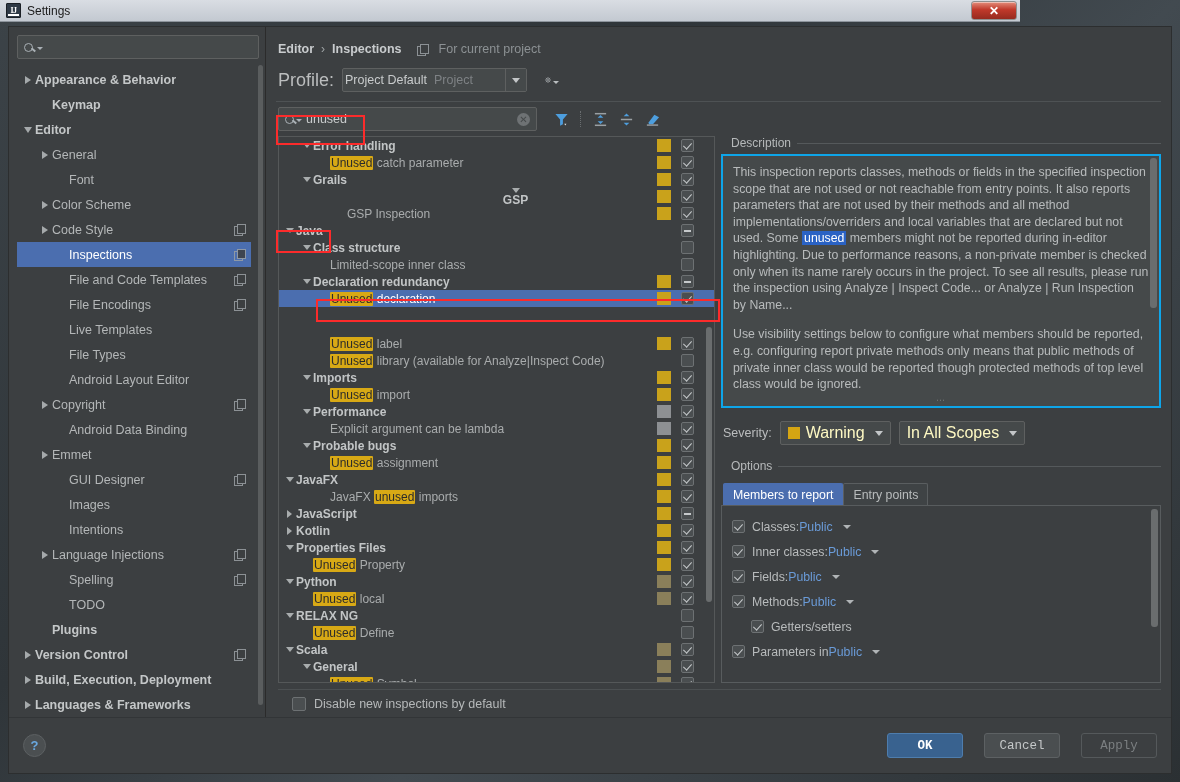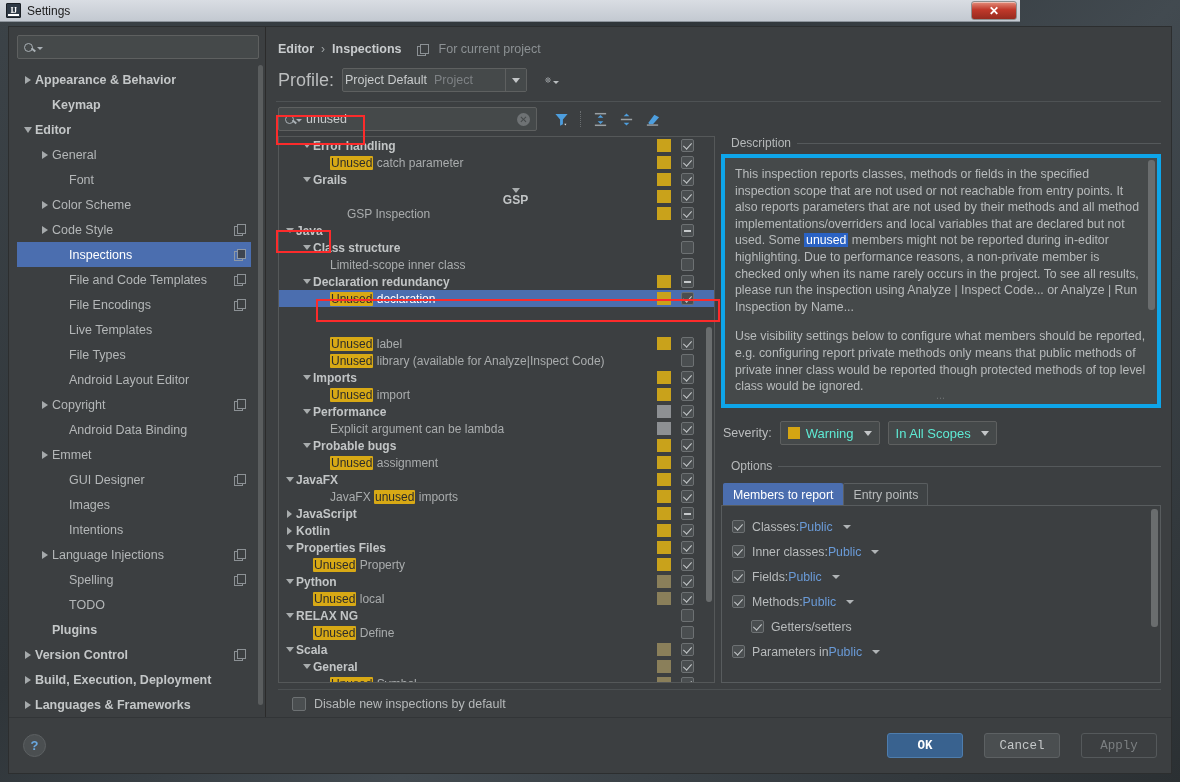--- a/index.html
+++ b/index.html
@@ -207,38 +207,38 @@
   .tree-vscroll {
     position: absolute; right: 2px; width: 6px; background: #6a6d6e; border-radius: 3px;
   }
   .redbox { position: absolute; border: 2.5px solid #fc2b2b; pointer-events: none; z-index: 20; }
 
   
   .descpane { flex: 1; display: flex; flex-direction: column; min-width: 0; padding-left: 6px; }
   .grp-title { font-size: 12px; color: #b6b9ba; margin: 0 0 4px 10px; display: flex; align-items: center; gap:6px; }
   .grp-title .ln { flex:1; height:1px; background:#55595b; }
   .descbox {
-    height: 254px; background: #45494a; border: 4px solid #0ea5e9; position: relative;
+    height: 254px; background: #45494a; border: 2px solid #0ea5e9; position: relative;
     padding: 8px 10px 0 10px; overflow: hidden;
   }
   .descbox p { font-size: 12.3px; color: #b8bbbc; line-height: 16.6px; }
   .descbox p + p { margin-top: 13px; }
   .sel-word { background: #2a62c4; color: #ffffff; padding: 0 2px; }
   .desc-scroll { position:absolute; right:2px; top:2px; width:7px; height:150px; background:#6a6d6e; border-radius:3px; }
   .resizer { position: absolute; bottom: 1px; left: 50%; transform: translateX(-50%);
     color: #7b7f81; font-size: 9px; letter-spacing: 1px; }
 
   .sev-row { display: flex; align-items: center; gap: 8px; margin: 13px 0 0 2px; }
   .sev-lbl { font-size: 12.5px; color: #bbbdbe; }
   .sev-combo {
     height: 24px; border: 1px solid #5e6060; background: #45494a; border-radius: 2px;
     display: flex; align-items: center; padding: 0 7px; gap: 6px;
   }
   .sev-sq { width: 12px; height: 12px; background: #d5a513; flex:none; }
-  .sev-combo .t { font-size: 13px; color: #5eead4; }
+  .sev-combo .t { font-size: 16px; color: #fef9c3; }
   .sev-combo i.caret { width:0;height:0;border-left:4.5px solid transparent;border-right:4.5px solid transparent;border-top:5px solid #c3c6c8; margin-left:4px; }
 
   .opt-title { margin-top: 14px; }
   .tabs { display: flex; align-items: flex-end; margin: 6px 0 0 2px; height: 22px; }
   .tab {
     height: 22px; padding: 0 9px; font-size: 12.3px; color: #b9bcbd;
     display: flex; align-items: center; border: 1px solid #5a5e60; border-bottom: none;
     background: #3f4345; border-radius: 2px 2px 0 0;
   }
   .tab.active { background: #4b6eaf; color: #ffffff; border-color: #4b6eaf; }

